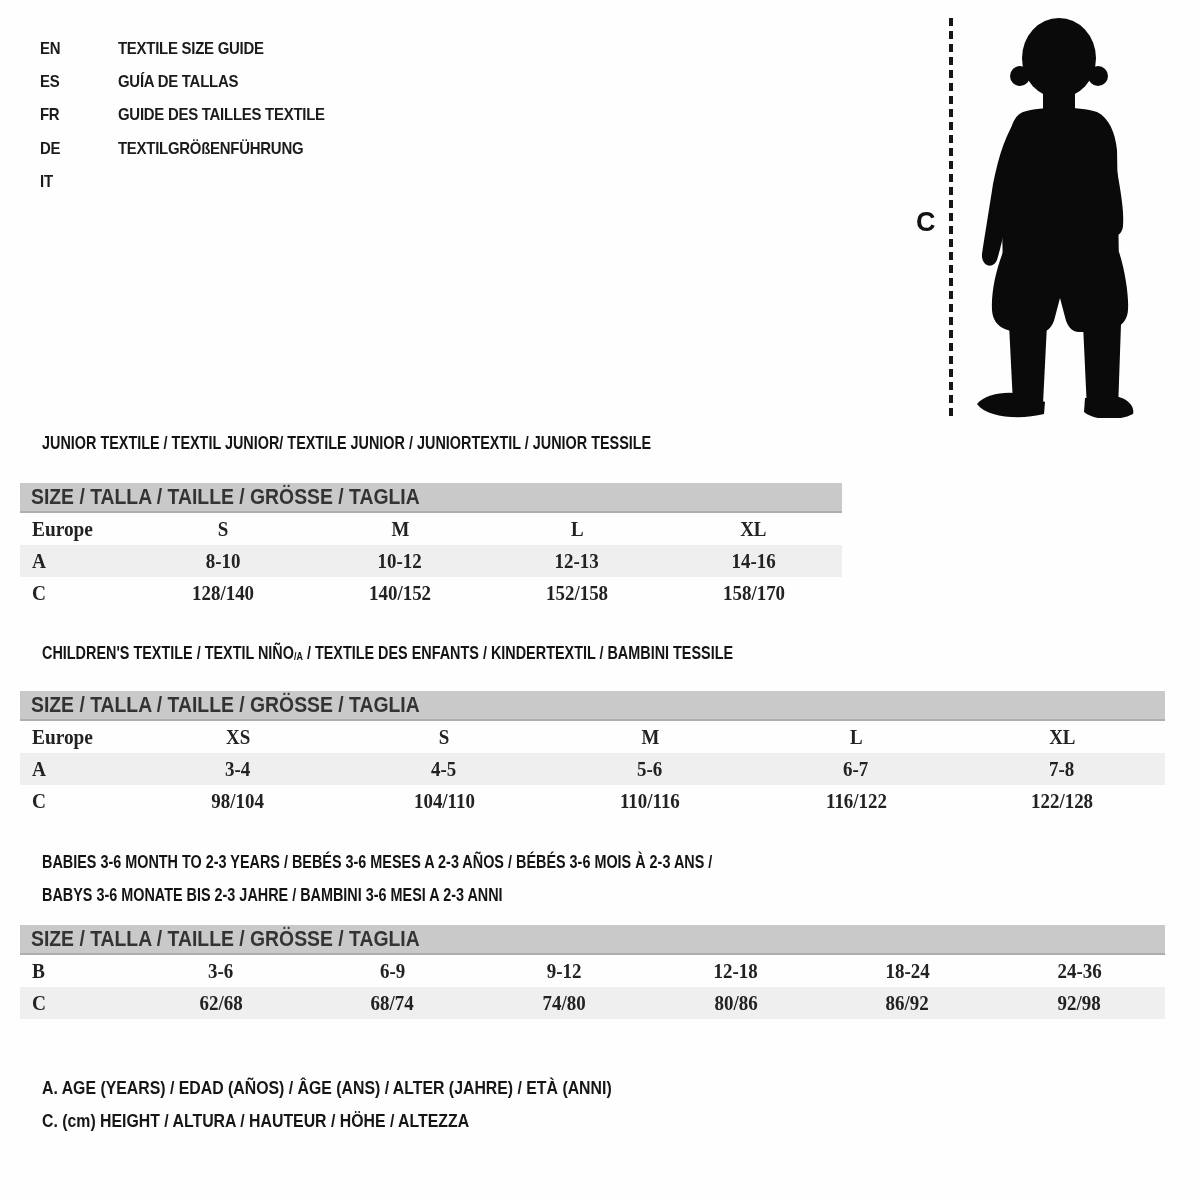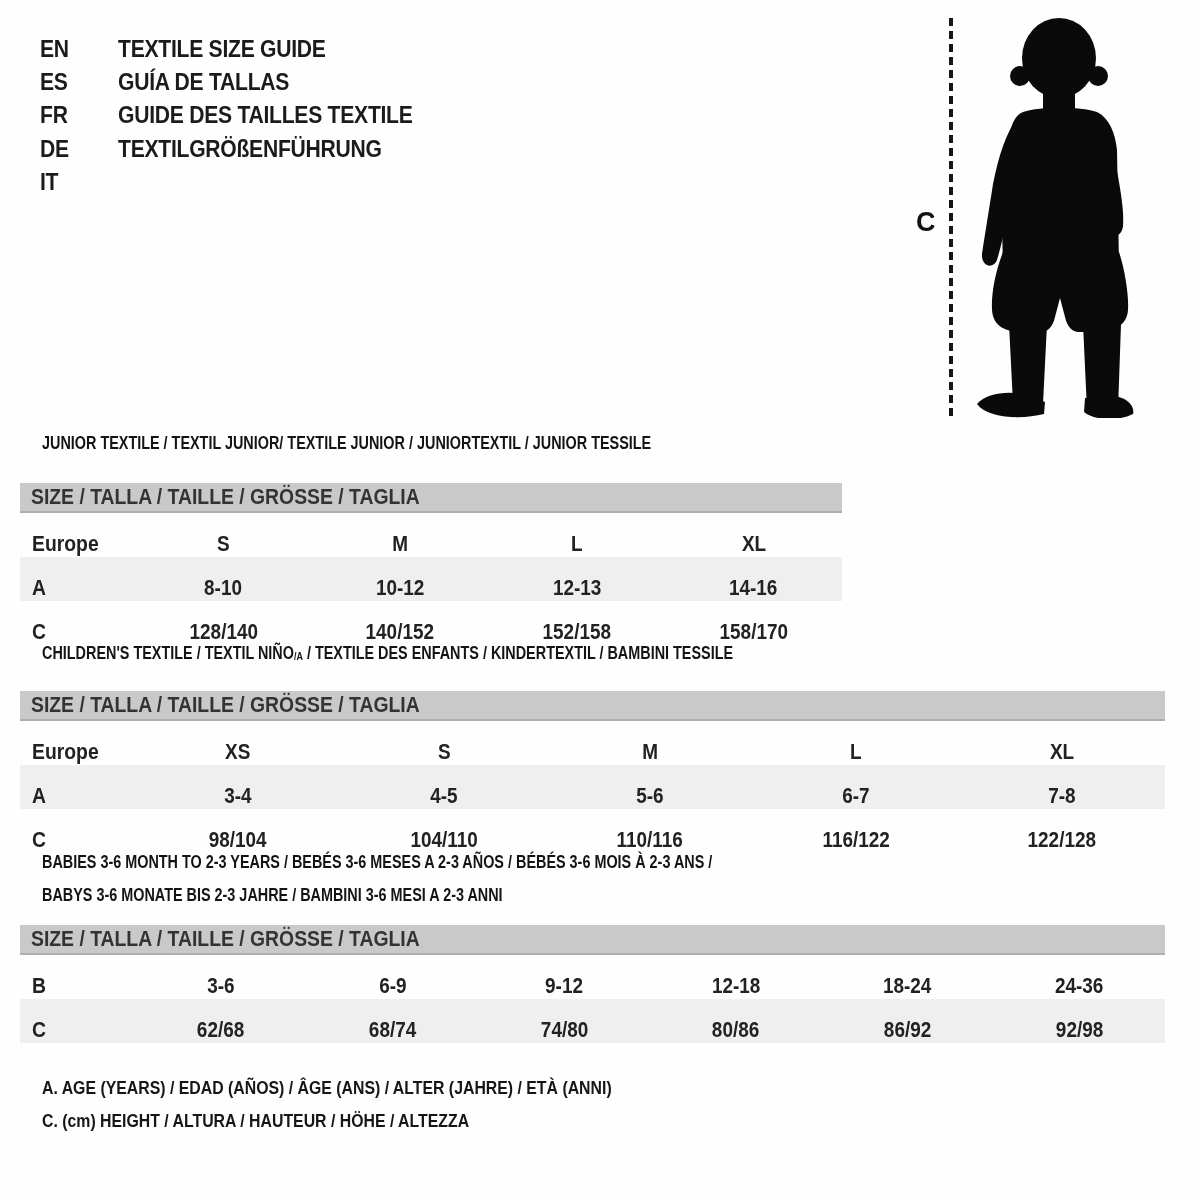--- a/index.html
+++ b/index.html
@@ -8,21 +8,21 @@
     font-family:"Liberation Sans",sans-serif;font-weight:bold;color:#1b1b1b;
     -webkit-font-smoothing:antialiased;
   }
   .abs{position:absolute;}
   
   .cond{display:inline-block;transform:scaleX(0.80);transform-origin:0 50%;white-space:nowrap;}
   .condm{display:inline-block;transform:scaleX(0.88);transform-origin:0 50%;white-space:nowrap;}
   .condc{display:inline-block;transform:scaleX(0.86);transform-origin:50% 50%;white-space:nowrap;}
 
   
-  .langs{left:40px;top:32px;font-size:24px;letter-spacing:-0.3px;}
+  .langs{left:40px;top:32px;font-size:17px;letter-spacing:-0.3px;}
   .langs .lrow{display:flex;height:33.4px;align-items:center;}
   .langs .code{width:78px;}
 
   
   .measure-line{
     left:949px;top:18px;width:4px;height:398px;
     background:repeating-linear-gradient(to bottom,#161616 0 8px,transparent 8px 13px);
   }
   .measure-label{left:916px;top:207px;font-size:27px;color:#111;}
   .baby-svg{left:963px;top:14px;}
@@ -33,21 +33,21 @@
   .sec-title.two-line{line-height:33px;}
   .sub{font-size:0.62em;position:relative;top:0.12em;}
 
   
   .tbl{position:absolute;left:20px;}
   .tbl .bar{
     height:30px;background:#c9c9c9;border-bottom:2px solid #aeaeae;
     display:flex;align-items:center;padding-left:11px;box-sizing:border-box;
     font-size:22px;color:#333333;
   }
-  .tbl .trow{display:flex;height:44px;align-items:flex-end;font-size:22px;color:#222;}
+  .tbl .trow{display:flex;height:32px;align-items:center;font-size:22px;color:#222;font-family:Liberation Serif, serif;}
   .tbl .lbl{width:115px;padding-left:12px;box-sizing:border-box;text-align:left;}
   .tbl .cell{flex:1;text-align:center;}
   .stripe{background:#efefef;}
 
   
   .footnotes{left:42px;top:1072px;font-size:18px;line-height:33.4px;color:#161616;}
 </style>
 </head>
 <body>
 

